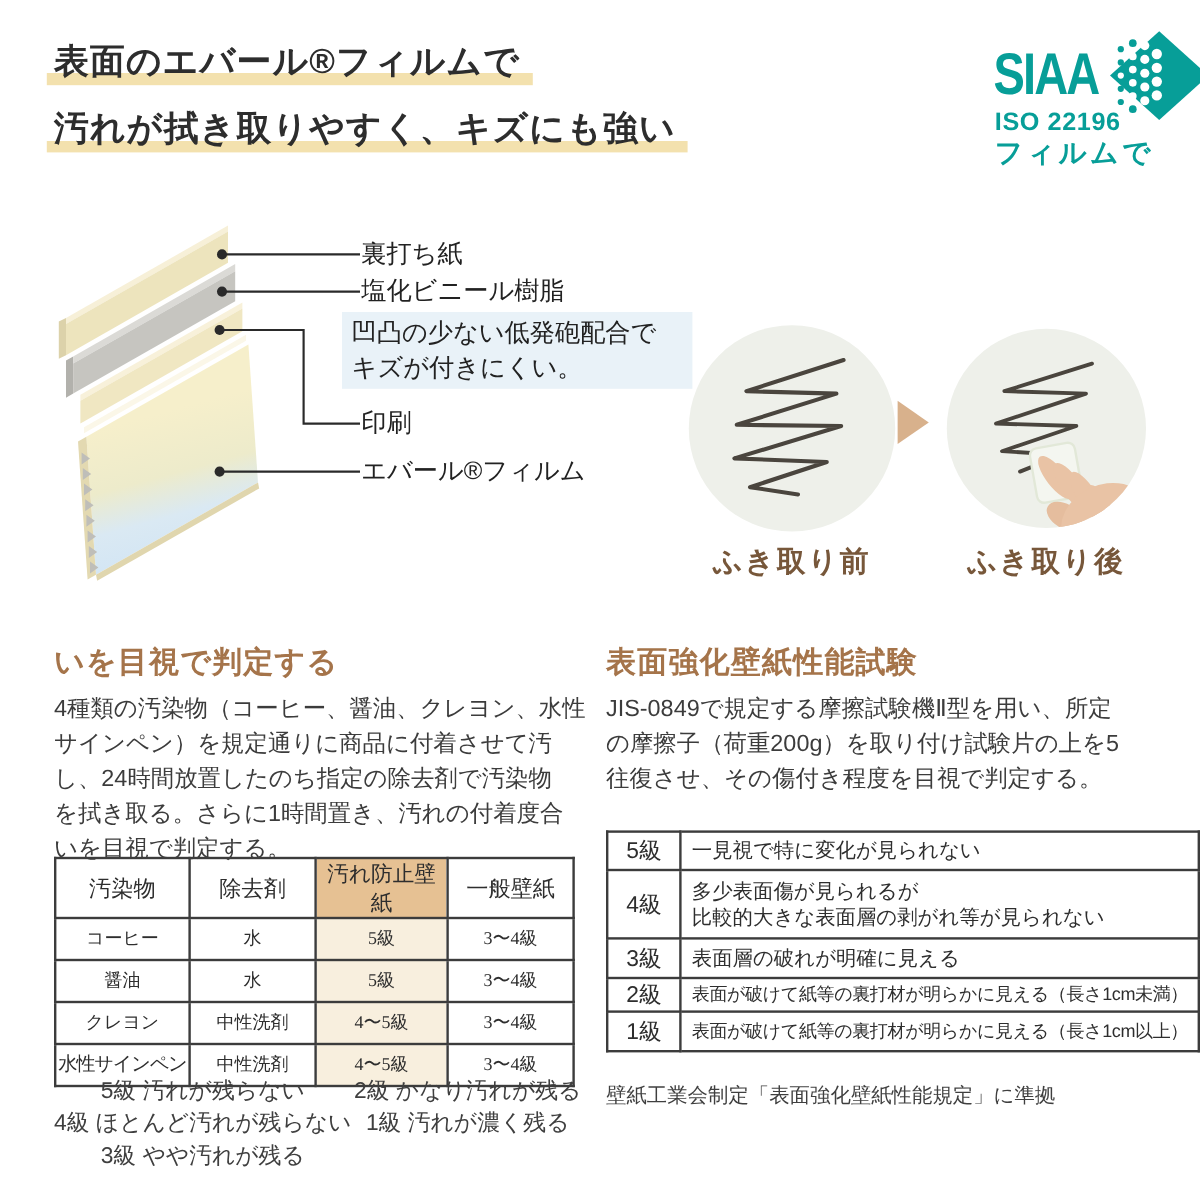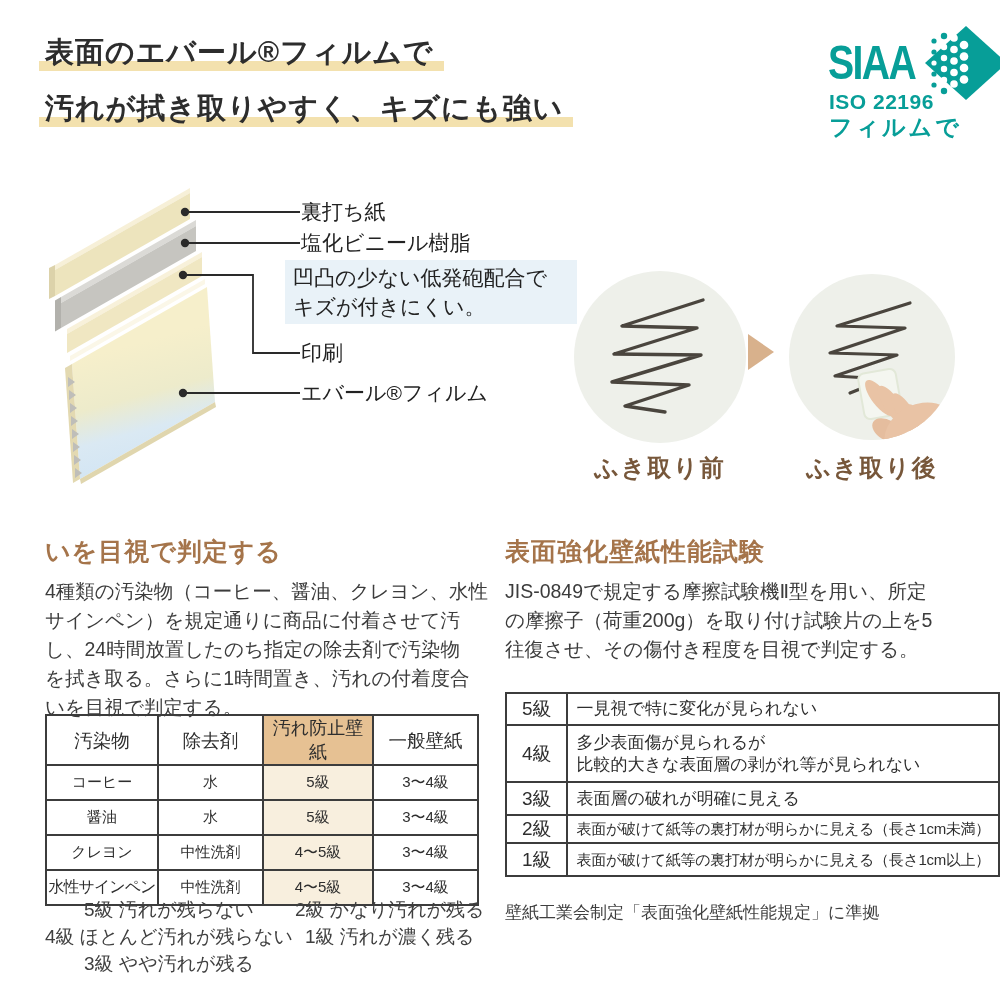--- a/index.html
+++ b/index.html
@@ -34,21 +34,21 @@
               font-weight:700;color:#77573A;letter-spacing:2px;}
   .wl1{left:565px}.wl2{left:777px}
 
   
   .sec-title{position:absolute;font-size:25px;font-weight:700;color:#A5744A;letter-spacing:1px;white-space:nowrap;}
   .st1{left:45px;top:535px}.st2{left:505px;top:535px}
   .sec-body{position:absolute;font-size:19.5px;color:#3C3C3C;line-height:29px;white-space:nowrap;}
   .sb1{left:45px;top:577px}.sb2{left:505px;top:577px}
 
   
-  .stain-table{position:absolute;left:45px;top:714px;border-collapse:collapse;table-layout:fixed;}
+  .stain-table{position:absolute;left:45px;top:714px;border-collapse:collapse;table-layout:fixed;font-family:Liberation Serif, serif;}
   .stain-table th,.stain-table td{border:2px solid #3C3C3C;text-align:center;vertical-align:middle;
       font-size:15px;font-weight:400;color:#2E2E2E;padding:0;overflow:hidden;}
   .stain-table th{height:36px;font-size:18.5px;}
   .stain-table td{height:33px;}
   .hl-head{background:#E6C193;font-size:18px !important;}
   .hl-cell{background:#F8EFDE;}
   .snug{font-size:16px !important;letter-spacing:-1px;margin-top:40px;}
 
   
   .grade-table{position:absolute;left:505px;top:692px;border-collapse:collapse;table-layout:fixed;}

